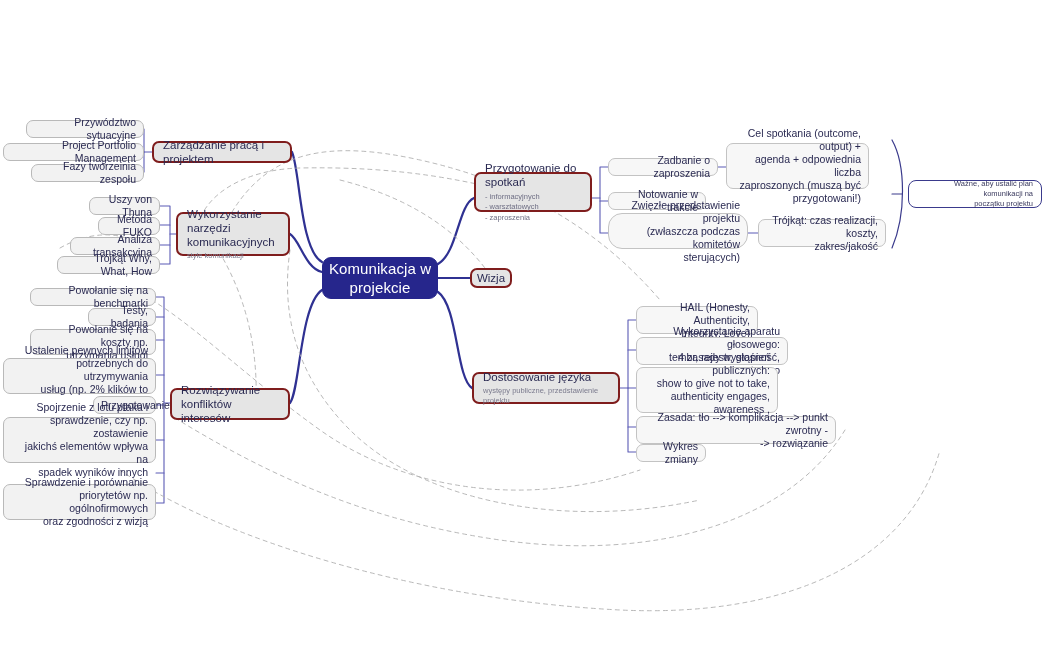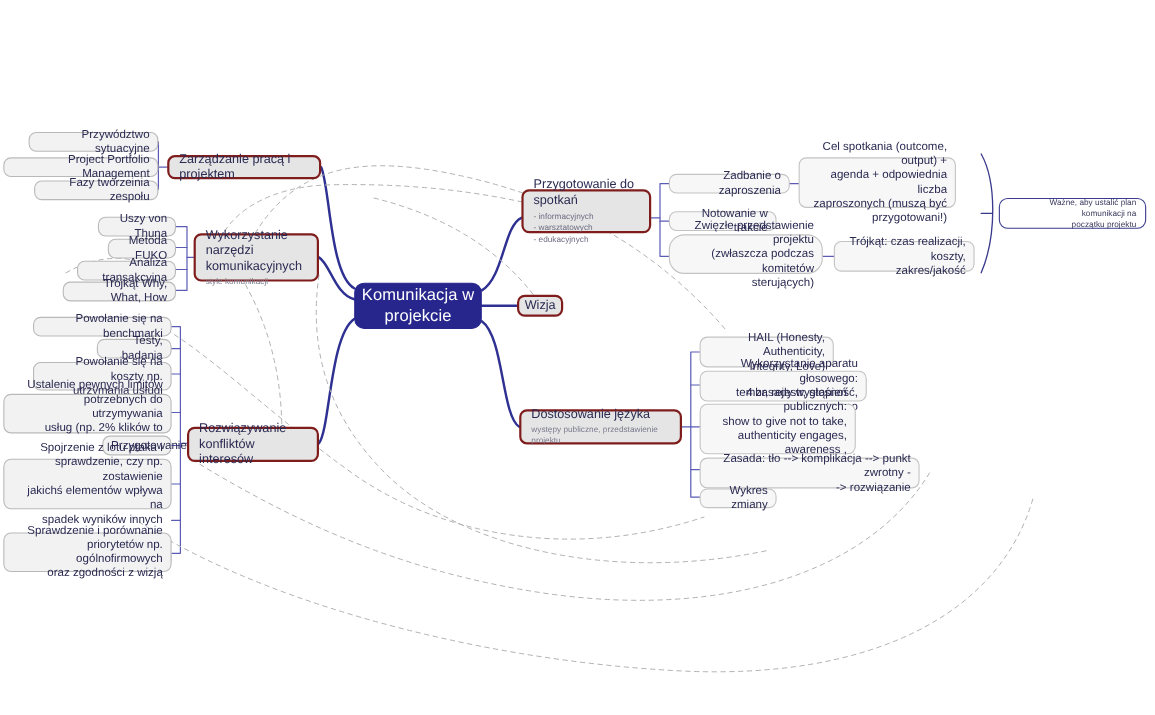--- a/index.html
+++ b/index.html
@@ -240,21 +240,21 @@
   <div class="node n-leaf align-l" style="left:3px; top:484px; width:153px; height:36px;">
     <span class="n-title">Sprawdzenie i porównanie
 priorytetów np. ogólnofirmowych
 oraz zgodności z wizją</span>
   </div>
 
   <div class="node n-branch" style="left:474px; top:172px; width:118px; height:40px;">
     <span class="n-title">Przygotowanie do spotkań</span>
     <span class="n-sublist">- informacyjnych
 - warsztatowych
-- edukacyjnych</span>
+- zaproszenia</span>
   </div>
   <div class="node n-leaf2 align-l" style="left:608px; top:158px; width:110px; height:18px;">
     <span class="n-title">Zadbanie o zaproszenia</span>
   </div>
   <div class="node n-leaf2 align-l" style="left:726px; top:143px; width:143px; height:46px;">
     <span class="n-title">Cel spotkania (outcome, output) +
 agenda + odpowiednia liczba
 zaproszonych (muszą być
 przygotowani!)</span>
   </div>

